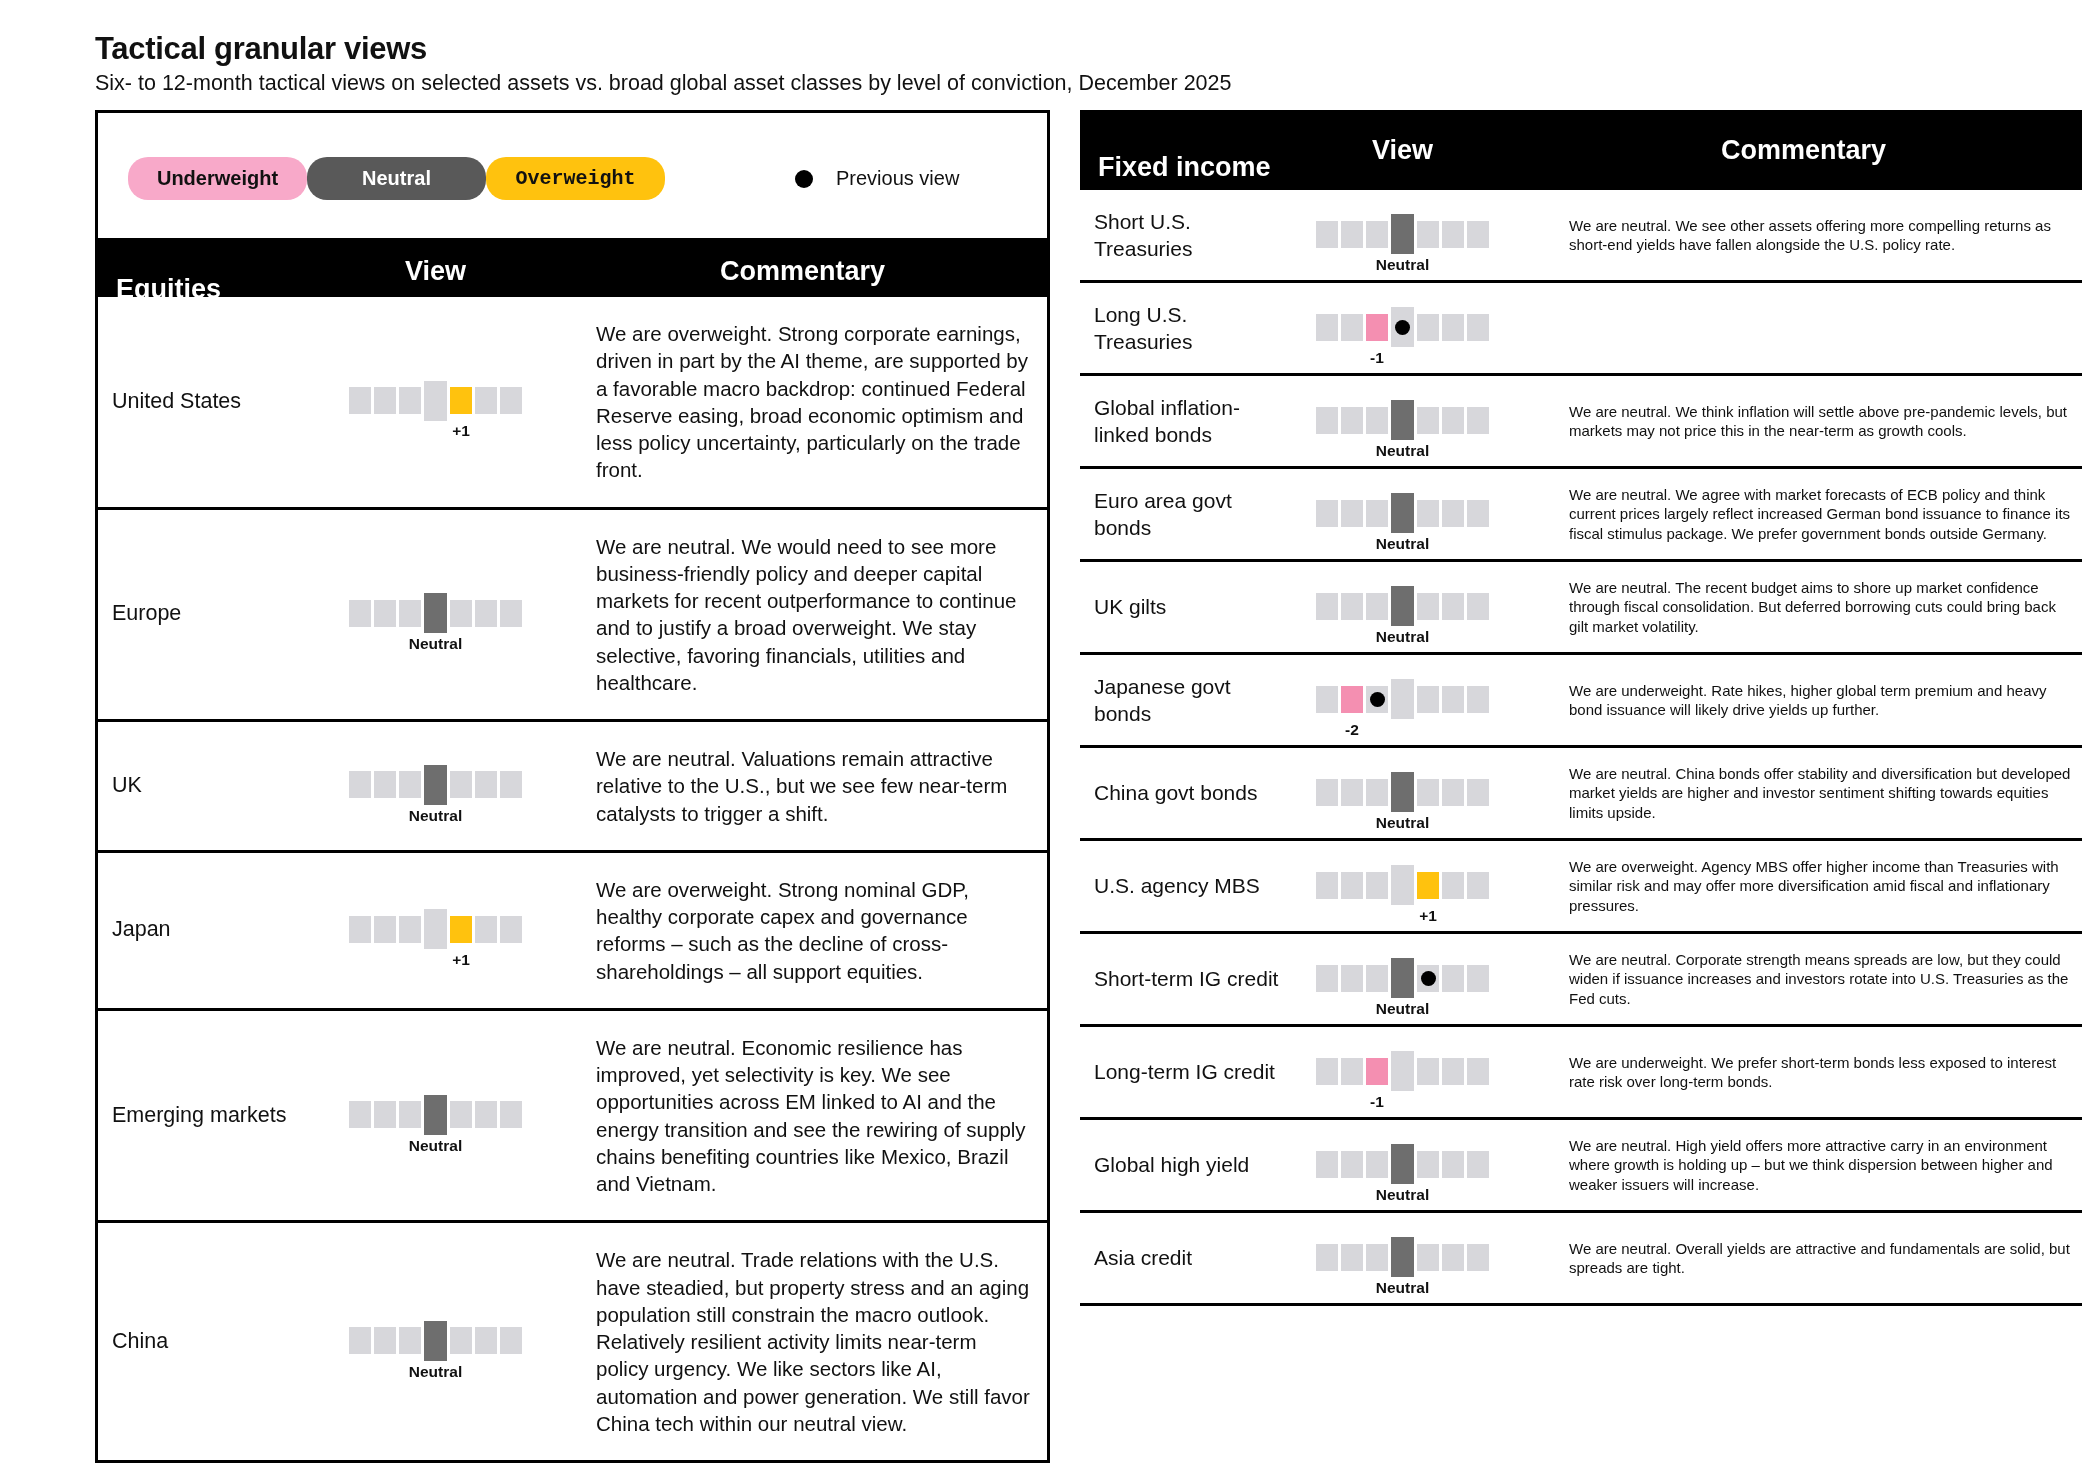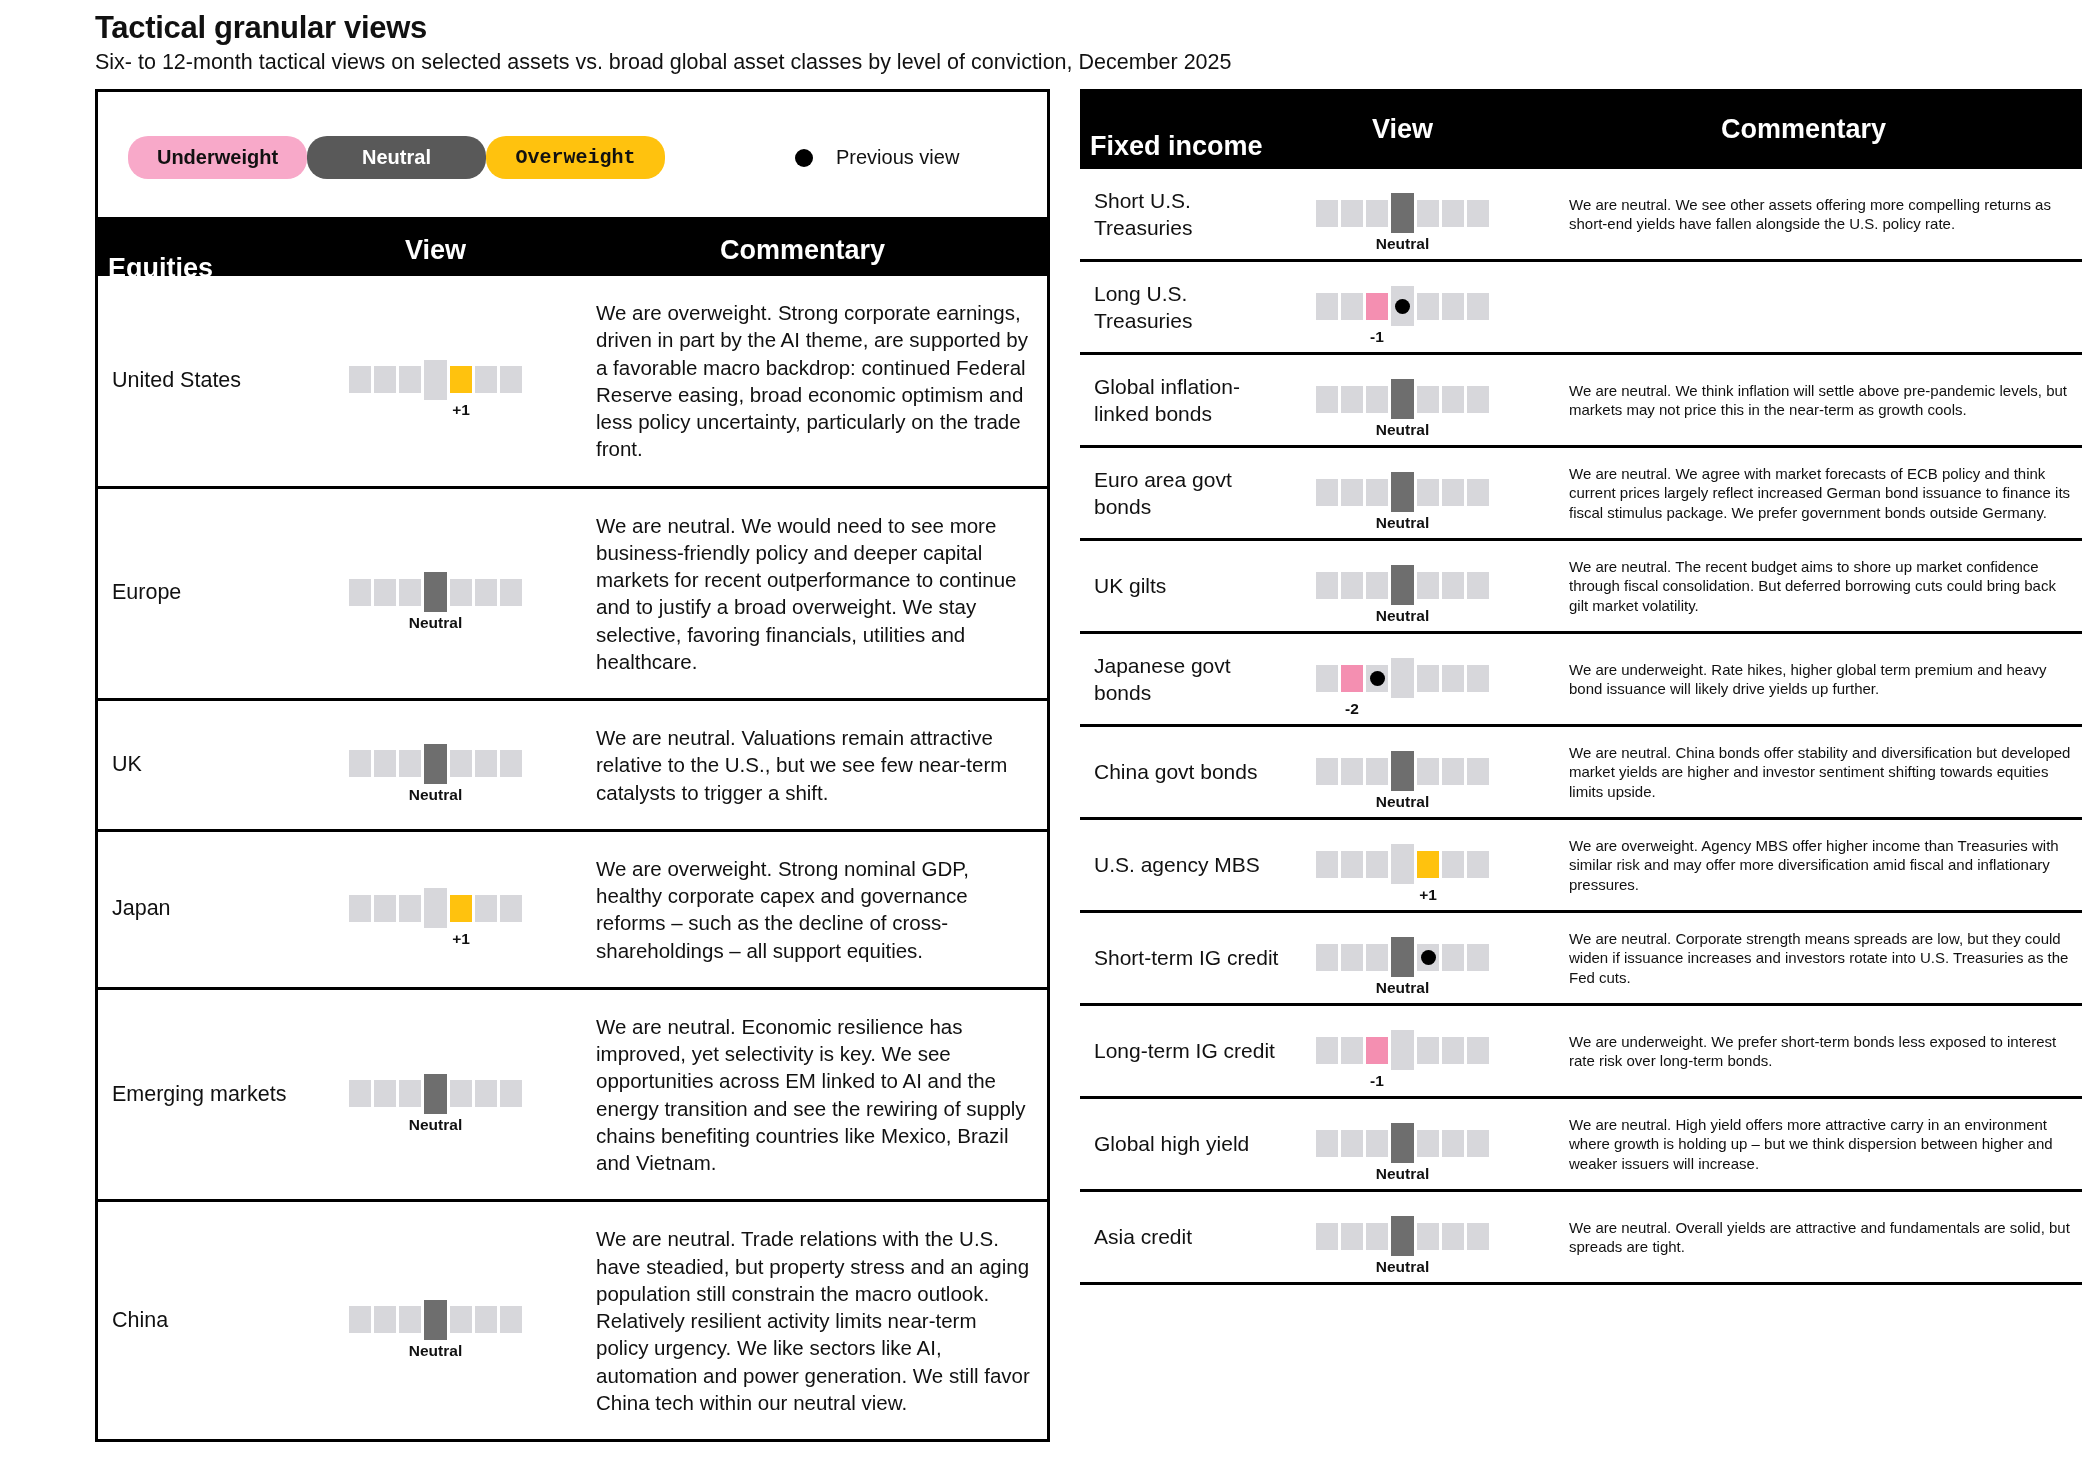--- a/index.html
+++ b/index.html
@@ -1,41 +1,41 @@
 <!DOCTYPE html>
 <html style="--c-under-pill: #F8A9C9; --c-under-sq: #F48FB1; --c-neutral-pill: #595959; --c-neutral-sq: #6E6E6E; --c-over: #FFC20E; --c-inactive: #D7D7DB;"><head>
 <meta charset="utf-8">
 <style>
   * { margin:0; padding:0; box-sizing:border-box; }
   html,body { background:#ffffff; }
   body { font-family:"Liberation Sans", sans-serif; color:#111; }
   .page { position:relative; width:2096px; height:1466px; background:#fff; overflow:hidden; }
 
-  .page-title { font-size:31px; font-weight:800; letter-spacing:-0.3px; padding:10px 0 2px 95px; }
+  .page-title { font-size:31px; font-weight:800; letter-spacing:-0.3px; padding:10px 0 2px 95px;margin-top:21px; }
   .page-subtitle { font-size:21.5px; padding:2px 0 14px 95px; color:#111; }
 
   .columns { display:flex; align-items:flex-start; margin-left:95px; gap:30px; }
   .left-col { width:955px; flex:0 0 auto; }
   .right-col { width:1002px; flex:0 0 auto; }
 
   
   .left-panel { border:3px solid #000; }
   .legend { display:flex; align-items:center; padding:44px 0 38px 30px; }
   .pill { display:flex; align-items:center; justify-content:center; width:179px; height:43px; font-size:20px; font-weight:700;border-radius:20px; }
   .pill-under { background:var(--c-under-pill); color:#111; }
   .pill-neutral { background:var(--c-neutral-pill); color:#fff; }
   .pill-over { background:var(--c-over); color:#111;font-family:Liberation Mono, monospace; }
   .legend-prev { display:flex; align-items:center; gap:23px; margin-left:130px; font-size:20px; }
   .legend-dot { width:18px; height:18px; border-radius:50%; background:#000; display:inline-block; }
 
   
   .thead { background:#000; color:#fff; display:grid; align-items:center; font-weight:700; }
   .thead-eq { grid-template-columns:215px 245px 1fr; height:59px; font-size:27px; }
   .thead-fi { grid-template-columns:200px 245px 1fr; min-height:80px; font-size:27px; }
-  .th-asset { padding-left:10px; line-height:1.15;margin-top:36px; }
+  .th-asset { padding-left:18px; line-height:1.15;margin-top:36px; }
   .th-view, .th-comm { text-align:center; }
 
   
   .trow { display:grid; align-items:center; }
   .trow-eq { grid-template-columns:215px 245px 1fr; padding:23px 0; }
   .trow-fi { grid-template-columns:200px 245px 1fr; padding:12px 0; }
   #equities-rows .trow + .trow { border-top:3px solid #000; }
   #fi-rows .trow { border-bottom:3px solid #000; }
   .td-asset { padding-left:14px; font-size:21.5px; line-height:1.3; }
   .trow-fi .td-asset { font-size:21px; }

